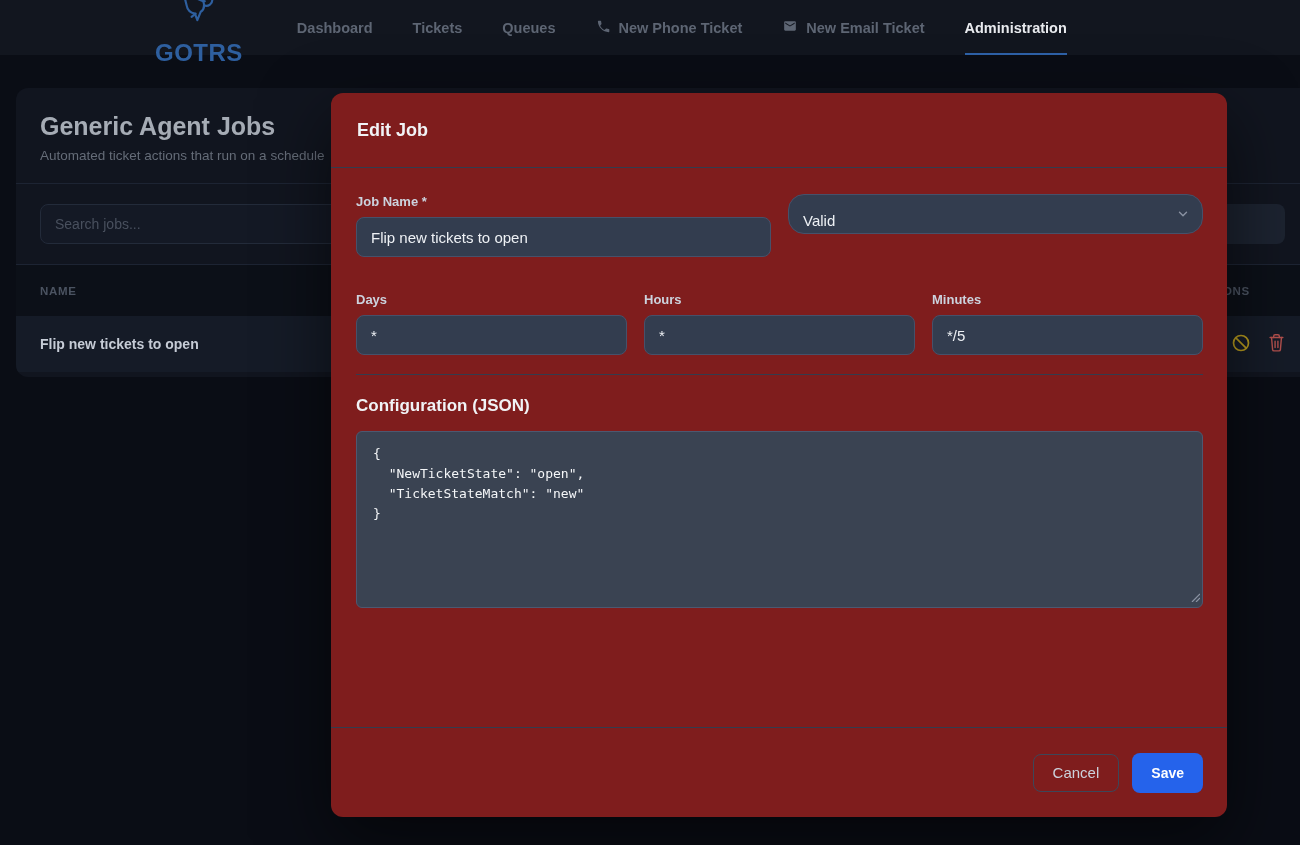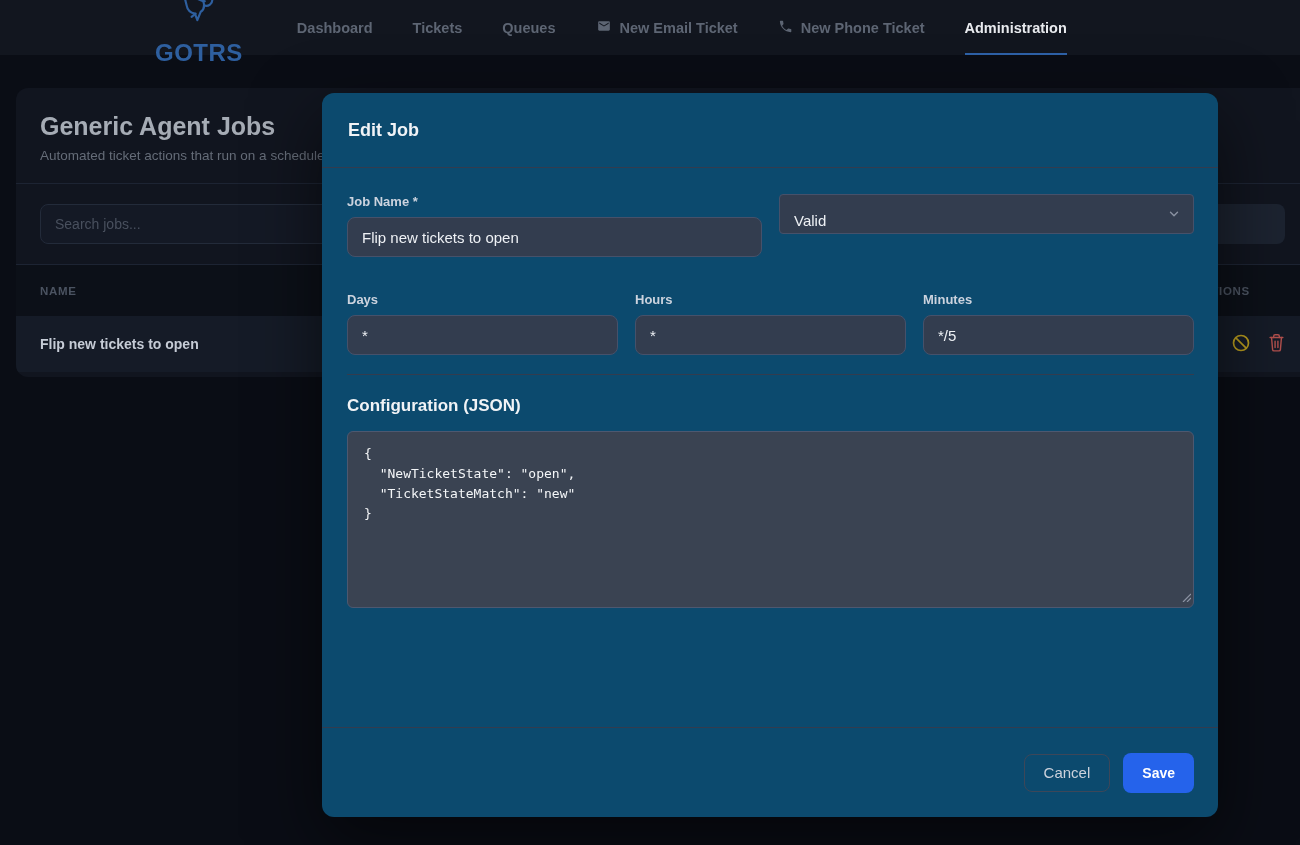--- a/index.html
+++ b/index.html
@@ -53,42 +53,42 @@
   .trow {
     height:56px; background:#151b27; display:flex; align-items:center;
     justify-content:space-between; padding:0 15px 0 24px; cursor:pointer;
   }
   .row-name { font-size:14px; font-weight:600; color:#c6ccd6; }
   .row-actions { display:flex; align-items:center; gap:17px; }
   .icon-btn { background:none; border:none; cursor:pointer; display:flex; align-items:center; padding:0; }
 
   
   .modal {
-    position:absolute; left:322px; top:93px; width:896px; height:724px;
-    background:#0c4a6e; border-radius:12px; box-shadow:0 25px 70px rgba(0,0,0,.55);
+    position:absolute; left:331px; top:93px; width:896px; height:724px;
+    background:#7f1d1d; border-radius:12px; box-shadow:0 25px 70px rgba(0,0,0,.55);
     z-index:10;
   }
   .modal-header {
     height:75px; display:flex; align-items:center; padding:0 26px;
     border-bottom:1px solid #333c4e;
   }
   .modal-title { font-size:18px; font-weight:700; color:#f1f3f6; }
   .modal-body { padding:26px 24px 0 25px; }
   .grid-2 { display:grid; grid-template-columns:1fr 1fr; gap:17px; }
   .grid-3 { display:grid; grid-template-columns:1fr 1fr 1fr; gap:17px; }
   .field-label { display:block; font-size:13px; font-weight:700; color:#ccd3de; margin-bottom:8px; }
   .text-input {
     width:100%; height:40px; background:#333d4f; border:1px solid #46516a;
     border-radius:8px; padding:0 14px; font-size:15px; color:#eef1f5; outline:none;
     font-family:"Liberation Sans", sans-serif;
   }
   .select-wrap { position:relative; }
   .select-box {
     width:100%; height:40px; background:#333d4f; border:1px solid #46516a;
-    border-radius:4px; padding:12px 36px 0 14px; font-size:15px; color:#eef1f5;
+    border-radius:16px; padding:12px 36px 0 14px; font-size:15px; color:#eef1f5;
     display:flex; align-items:center; cursor:pointer;text-align:center;
   }
   .select-chevron { position:absolute; right:13px; top:13px; pointer-events:none; }
   .section-heading { font-size:17px; font-weight:700; color:#f1f3f6; }
   .schedule-section { margin-top:31px; }
   .schedule-grid { margin-top:35px; }
   .hr { border:none; border-top:1px solid #333c4e; margin-top:19px; }
   .config-section { margin-top:21px; }
   .config-desc { margin-top:15px; font-size:13.5px; color:#8a92a2; }
   .textarea-wrap { position:relative; margin-top:15px; }
@@ -134,33 +134,33 @@
       <span>Dashboard</span>
     </div>
     <div class="nav-item">
       <span>Tickets</span>
     </div>
     <div class="nav-item">
       <span>Queues</span>
     </div>
     <div class="nav-item">
       <span>
+        <svg width="15" height="15" viewBox="0 0 24 24" fill="#5d6573">
+          <path d="M6.6 10.8c1.5 3 3.9 5.4 6.9 6.9l2.3-2.3c.3-.3.7-.4 1-.2 1.1.4 2.3.6 3.5.6.6 0 1 .4 1 1V20c0 .6-.4 1-1 1C11.2 21 3 12.8 3 3.7c0-.6.4-1 1-1h3.2c.6 0 1 .4 1 1 0 1.2.2 2.4.6 3.5.1.3 0 .7-.2 1l-2 2.6z"></path>
+        </svg>
+      </span>
+      <span>New Phone Ticket</span>
+    </div>
+    <div class="nav-item">
+      <span>
         <svg width="16" height="14" viewBox="0 0 24 24" fill="#5d6573">
           <path d="M20 4H4c-1.1 0-2 .9-2 2v12c0 1.1.9 2 2 2h16c1.1 0 2-.9 2-2V6c0-1.1-.9-2-2-2zm0 4l-8 5-8-5V6l8 5 8-5v2z"></path>
         </svg>
       </span>
       <span>New Email Ticket</span>
-    </div>
-    <div class="nav-item">
-      <span>
-        <svg width="15" height="15" viewBox="0 0 24 24" fill="#5d6573">
-          <path d="M6.6 10.8c1.5 3 3.9 5.4 6.9 6.9l2.3-2.3c.3-.3.7-.4 1-.2 1.1.4 2.3.6 3.5.6.6 0 1 .4 1 1V20c0 .6-.4 1-1 1C11.2 21 3 12.8 3 3.7c0-.6.4-1 1-1h3.2c.6 0 1 .4 1 1 0 1.2.2 2.4.6 3.5.1.3 0 .7-.2 1l-2 2.6z"></path>
-        </svg>
-      </span>
-      <span>New Phone Ticket</span>
     </div>
     <div class="nav-item active">
       <span>Administration</span>
     </div>
   </div>
 </nav>
 
 <div class="page-card">
   <div class="card-header">
     <div class="page-title">Generic Agent Jobs</div>

